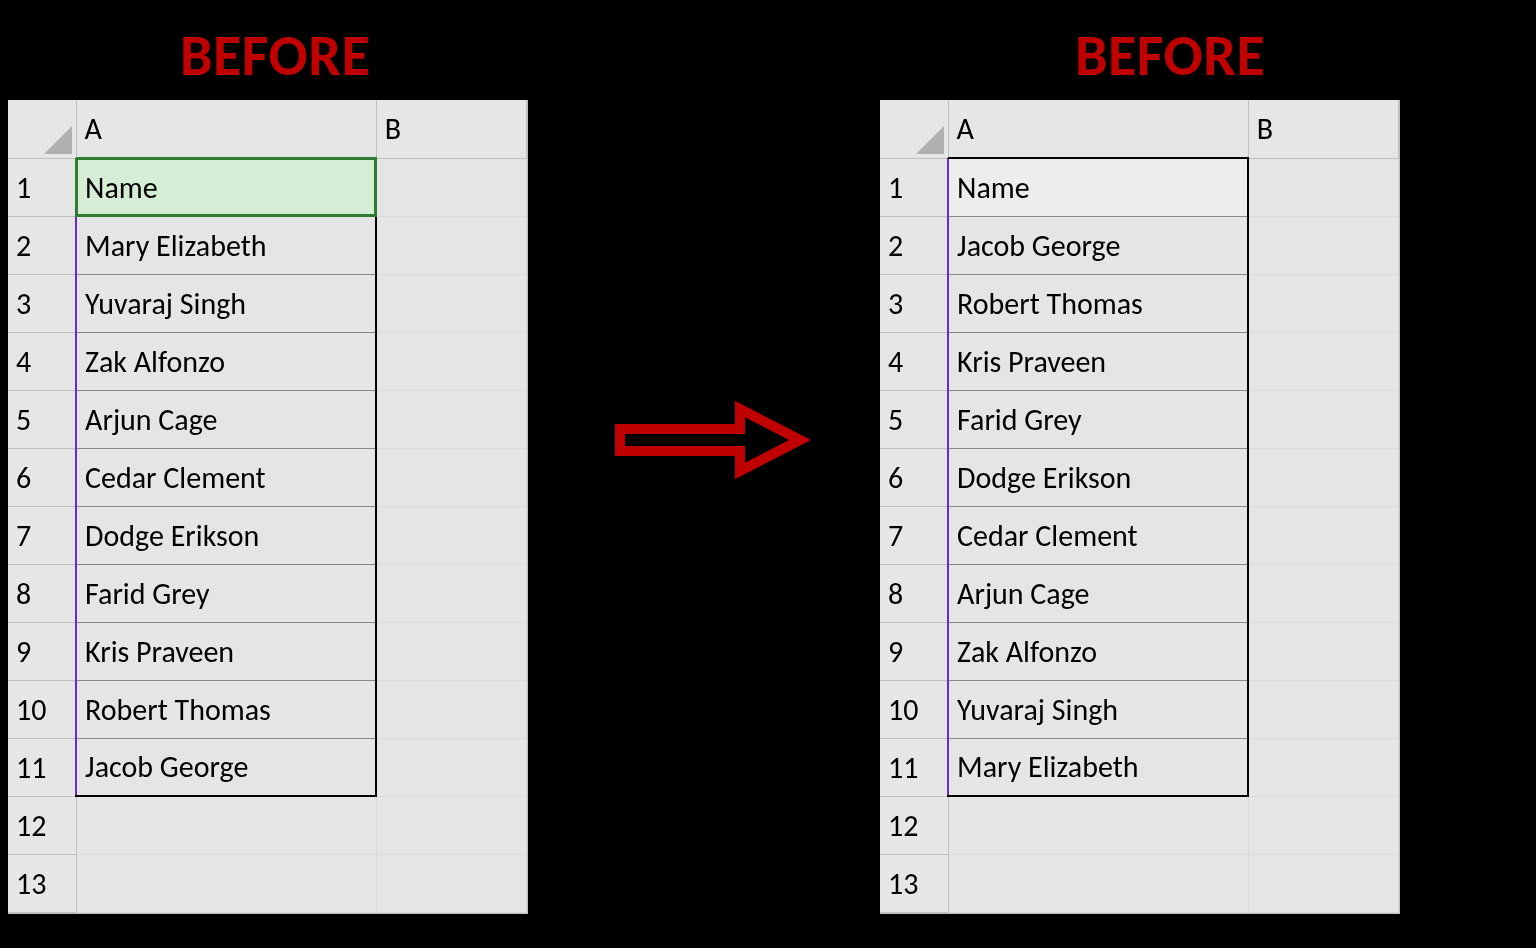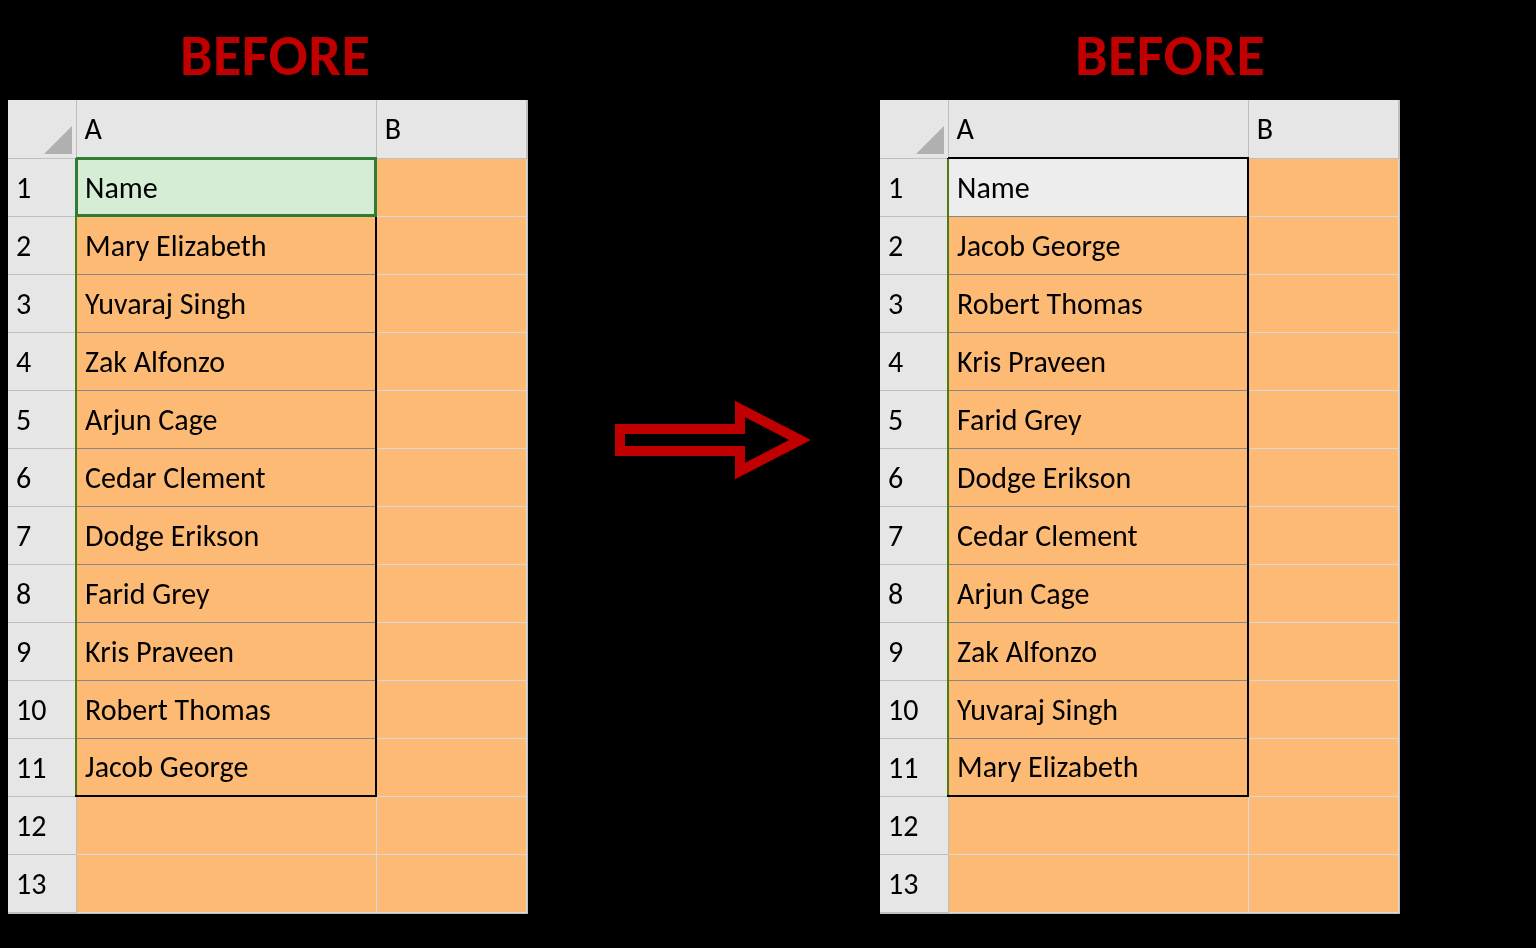--- a/index.html
+++ b/index.html
@@ -80,36 +80,36 @@
   td.rowhead {
     background: #e6e6e6;
     border-right: 1px solid #bfbfbf;
     border-bottom: 1px solid #bfbfbf;
     text-align: right;
     padding-right: 10px;
     color: #333;
     width: 68px;
   }
   td.cell {
-    background: #fdba74;
+    background: #e5e5e5;
     border-right: 1px solid #d9d9d9;
     border-bottom: 1px solid #d9d9d9;
   }
   
   td.cell.hdr {
     background: #ededed;
   }
   
   td.boxed {
     border-right: 2px solid #000;
     border-bottom: 1px solid #888;
   }
   tr.topbox td.boxed { border-top: 2px solid #000; }
   tr.botbox td.boxed { border-bottom: 2px solid #000; }
-  td.boxed.firstcol { border-left: 2px solid #4d7c0f; }
+  td.boxed.firstcol { border-left: 2px solid #6d28d9; }
 
   
   .panel.before tr.r1 td.cellA {
     outline: 3px solid #2e7d32; outline-offset: -2px;
     background: #d4edd4;
   }
 
   
   .arrow-wrap {
     position: absolute;

